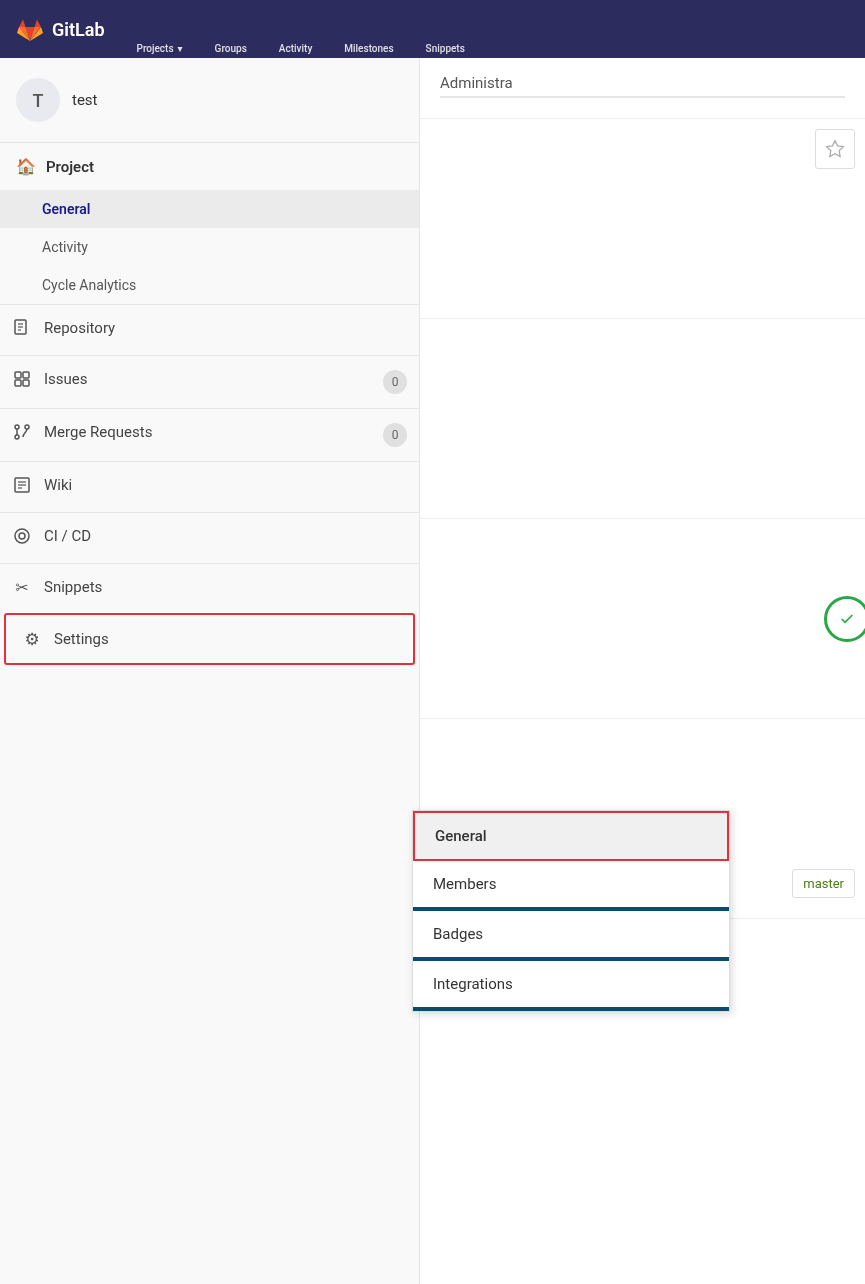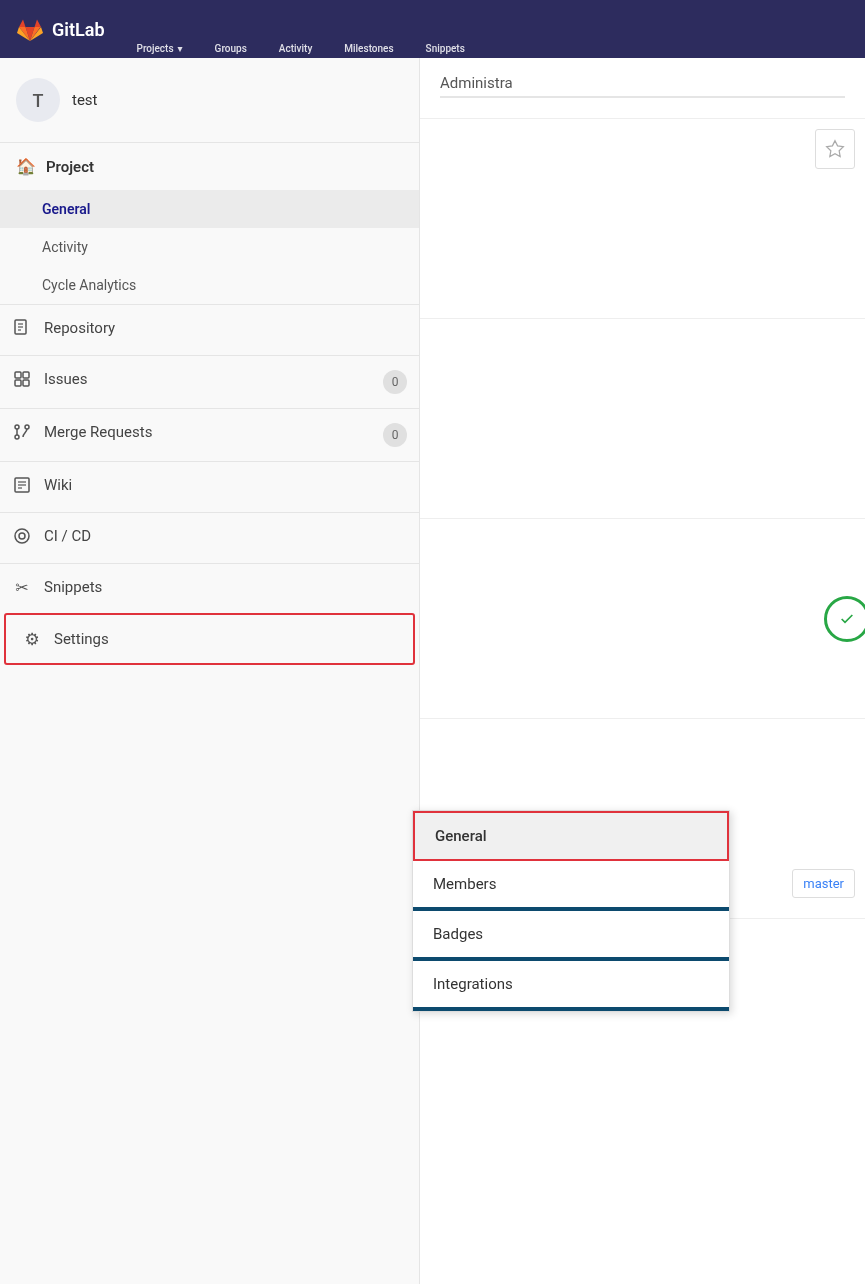--- a/index.html
+++ b/index.html
@@ -387,21 +387,21 @@
         <div style="position: absolute; top: 50%; right: -5px; transform: translateY(-50%);">
           <div class="green-circle">
             <svg width="16" height="16" viewBox="0 0 24 24" fill="none" stroke="#28a745" stroke-width="2.5">
                 <polyline points="20,6 9,17 4,12"></polyline>
               </svg>
           </div>
         </div>
       </div>
 
       <div style="position: relative; height: 200px; border-bottom: 1px solid #eee;">
-        <div style="position: absolute; bottom: 20px; right: 10px; background: white; border: 1px solid #ddd; padding: 6px 10px; font-size: 13px; color: #3b82f6; border-radius: 3px;">
+        <div style="position: absolute; bottom: 20px; right: 10px; background: white; border: 1px solid #ddd; padding: 6px 10px; font-size: 13px; color: #4d7c0f; border-radius: 3px;">
           <span>master</span>
         </div>
       </div>
     </div>
 
     <div class="dropdown-panel" style="bottom: 280px; left: 412px; top: auto;">
       <div class="dropdown-item active-dropdown">General</div>
       <div class="dropdown-item">Members</div>
       <div class="dropdown-item">Badges</div>
       <div class="dropdown-item">Integrations</div>

